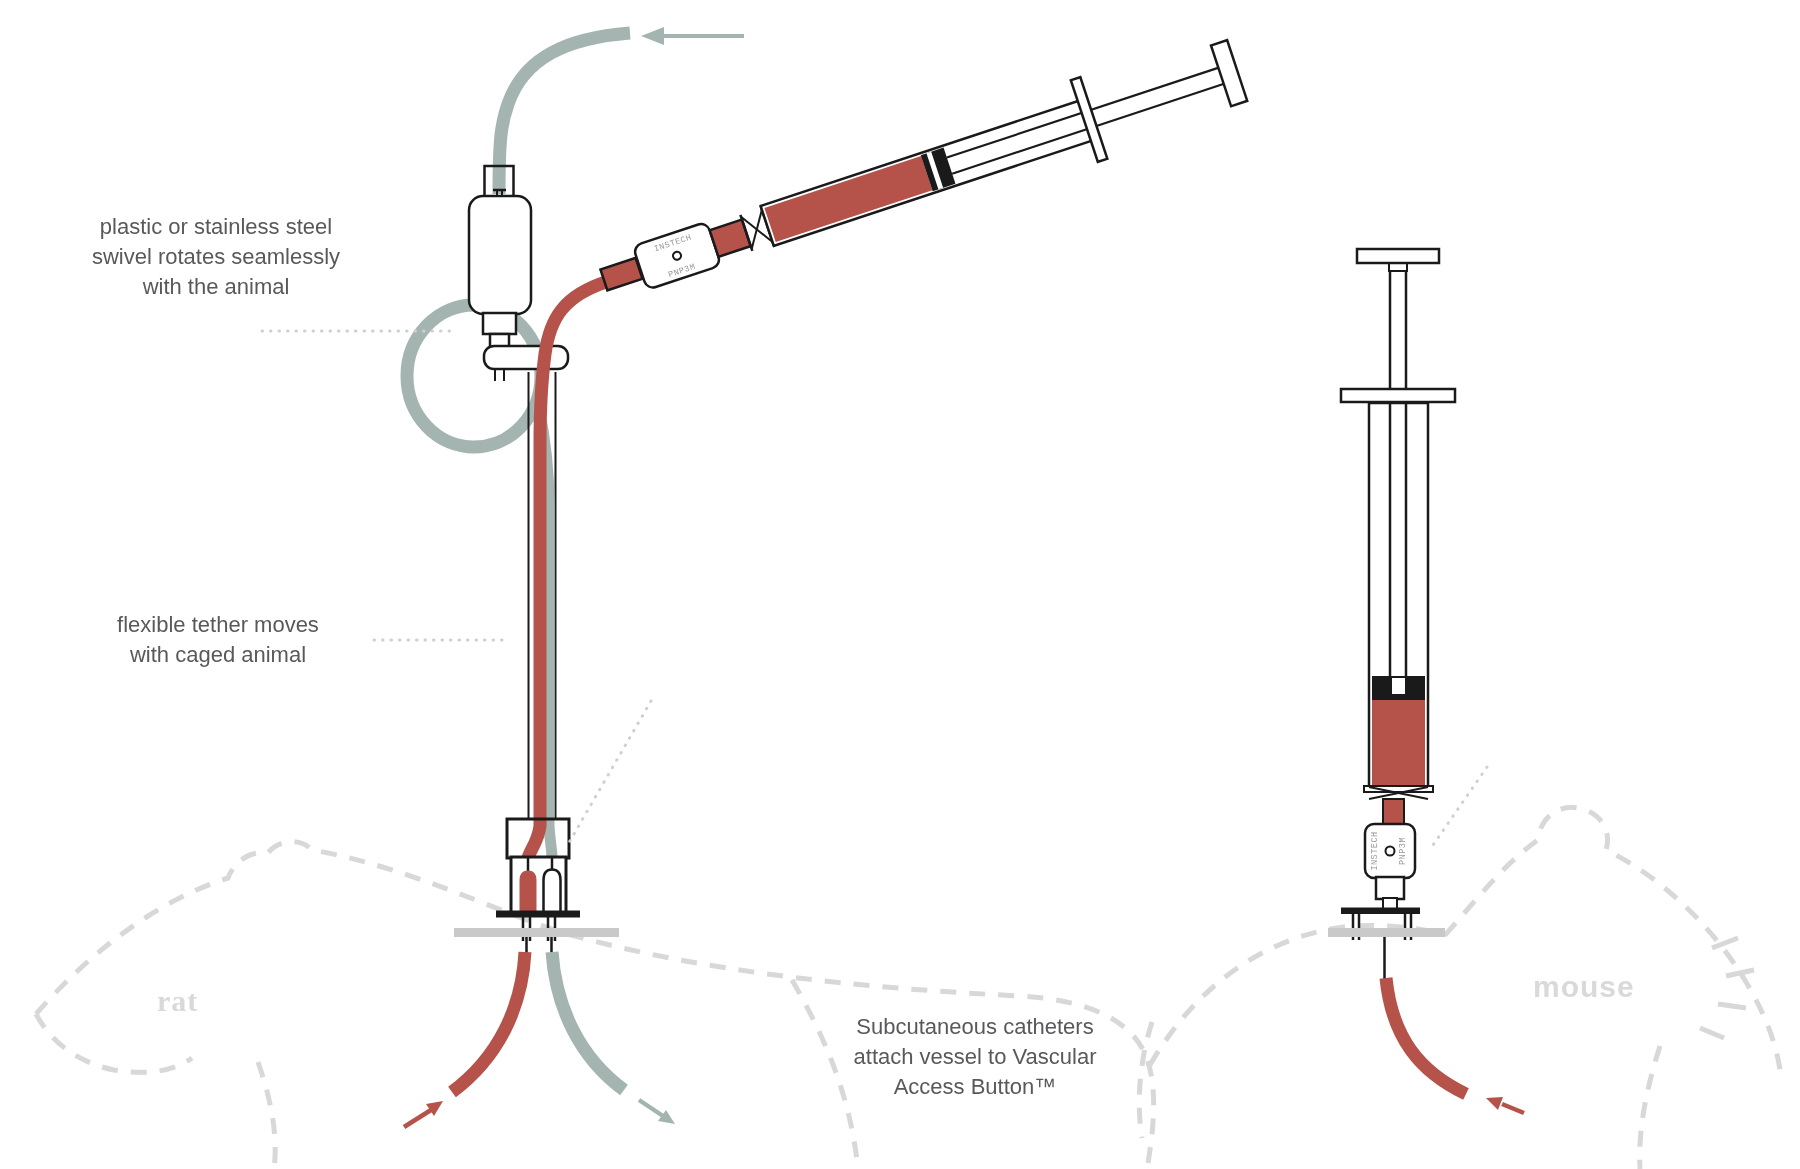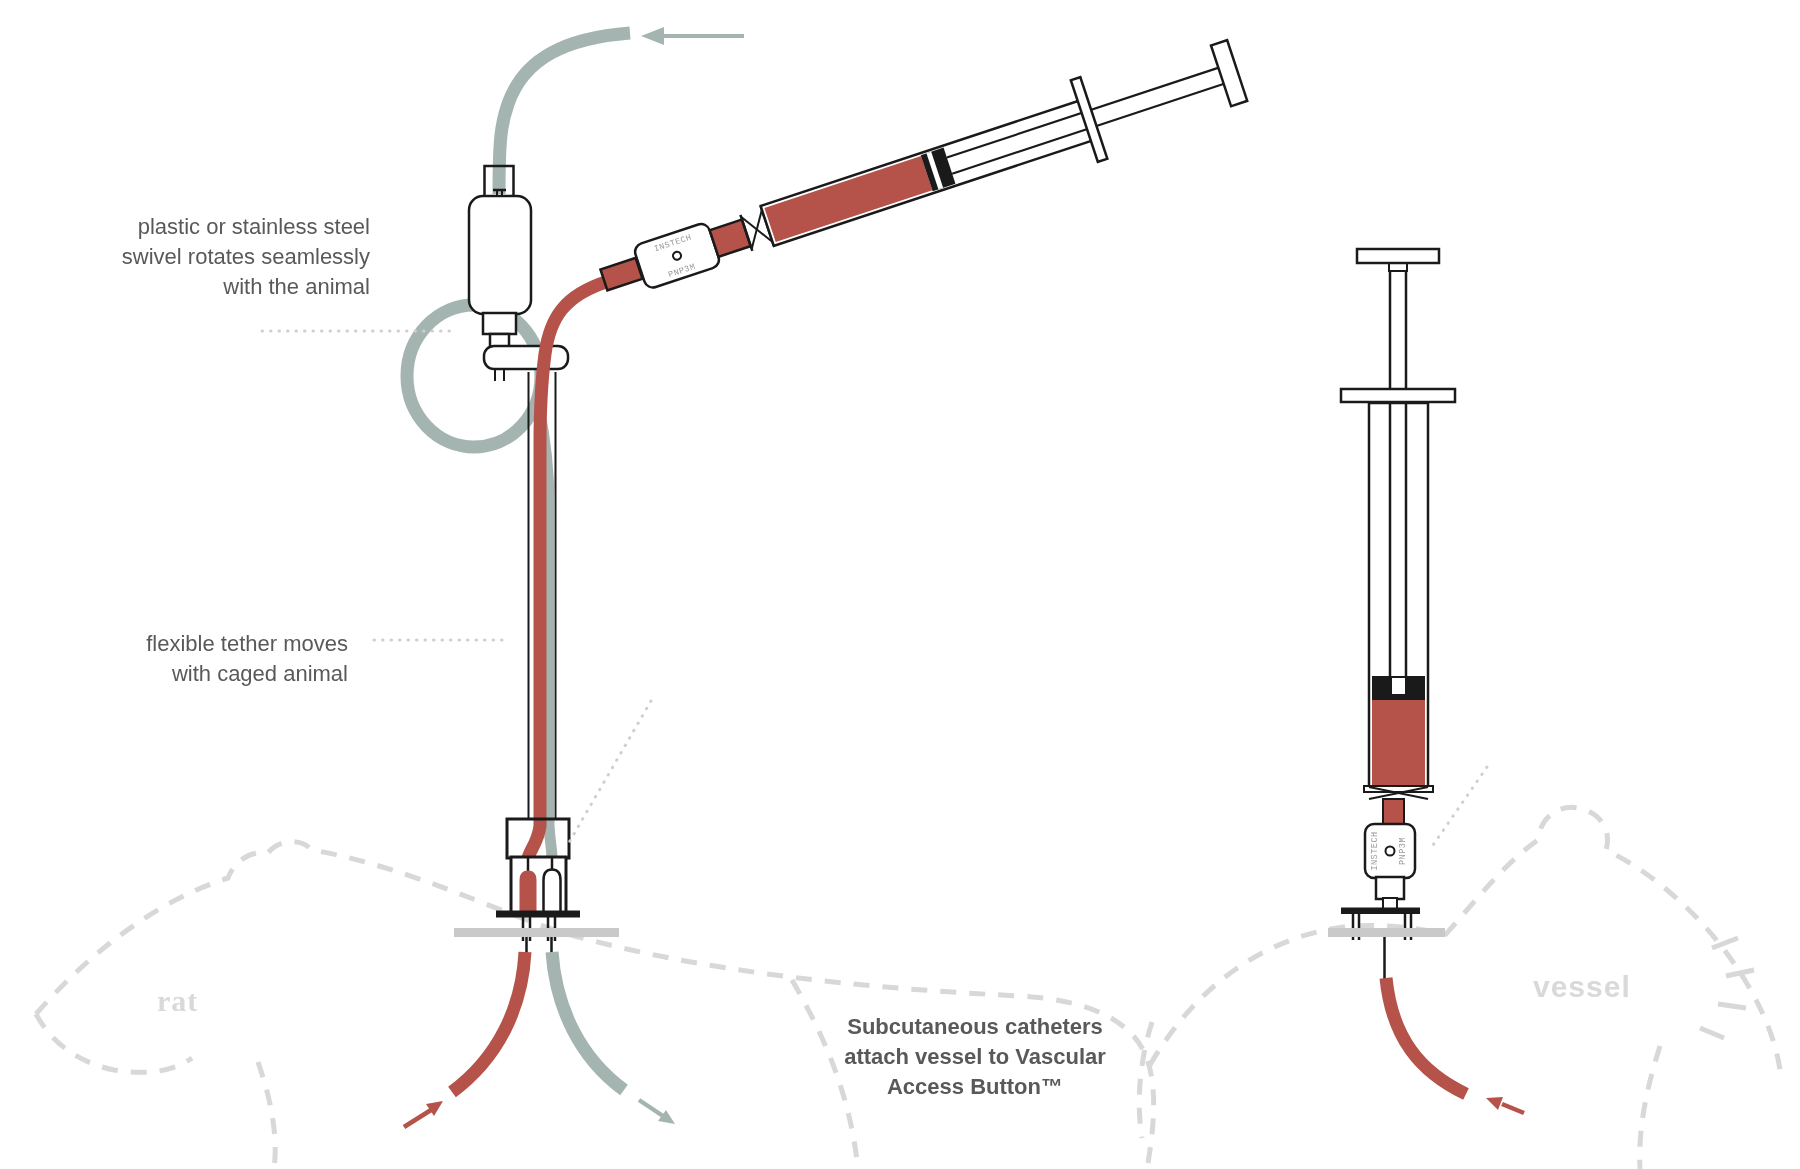--- a/index.html
+++ b/index.html
@@ -177,23 +177,23 @@
   </g>
 
   <g>
     <path class="leader" d="M 262,331 L 451,331"></path>
     <path class="leader" d="M 374,640 L 506,640"></path>
     <path class="leader" d="M 651,701 L 567,846"></path>
     <path class="leader" d="M 1487,767 L 1431,848"></path>
   </g>
 </svg>
 
-  <div class="label" style="left:78px;top:212px;width:292px;text-align:right;">plastic or stainless steel
+  <div class="label" style="left:70px;top:212px;width:292px;text-align:center;">plastic or stainless steel
 swivel rotates seamlessly
 with the animal</div>
-  <div class="label" style="left:88px;top:610px;width:260px;text-align:right;margin-top:19px;">flexible tether moves
+  <div class="label" style="left:88px;top:610px;width:260px;text-align:center;">flexible tether moves
 with caged animal</div>
-  <div class="label" style="left:800px;top:1012px;width:350px;text-align:center;font-weight:bold;">Subcutaneous catheters
+  <div class="label" style="left:800px;top:1012px;width:350px;text-align:center;">Subcutaneous catheters
 attach vessel to Vascular
 Access Button™</div>
   <div class="label-animal" style="left:157px;top:984px;font-family:Liberation Serif, serif;">rat</div>
-  <div class="label-animal" style="left:1533px;top:970px;">vessel</div>
+  <div class="label-animal" style="left:1533px;top:970px;">mouse</div>
 </div>
 
 </body></html>

